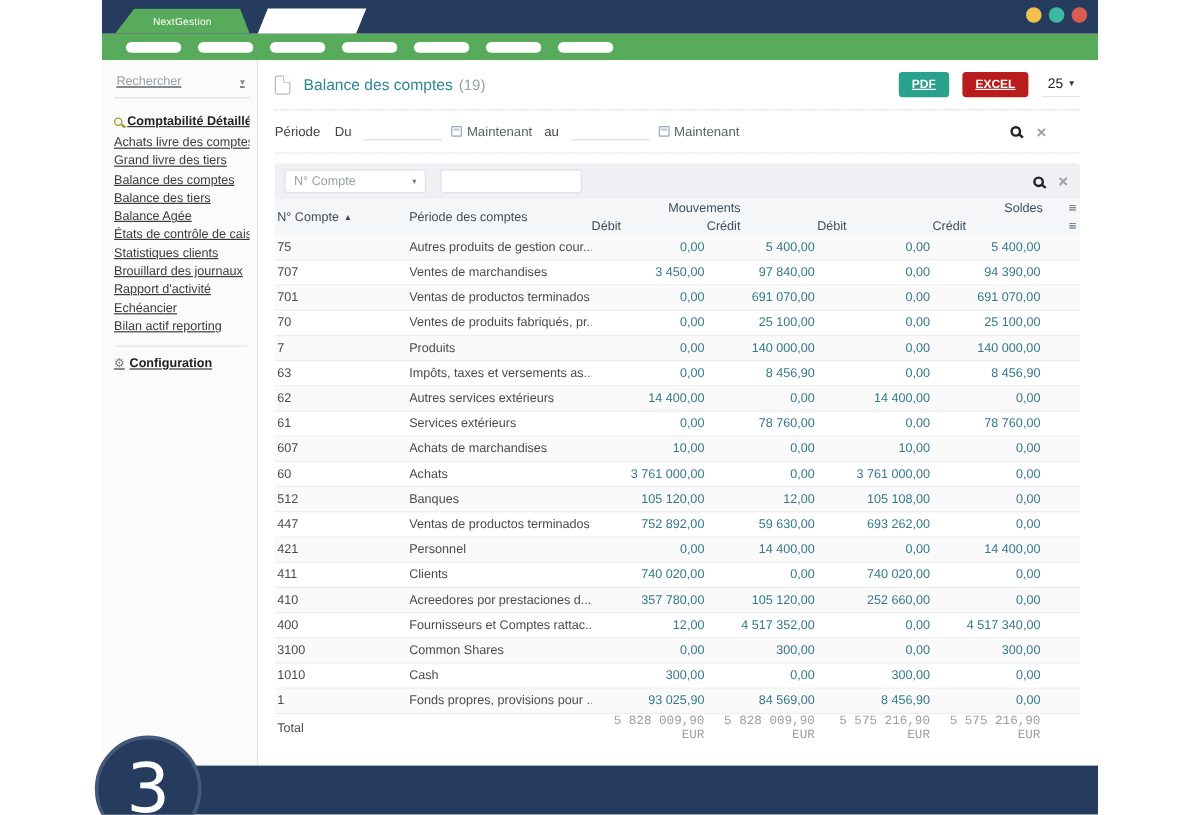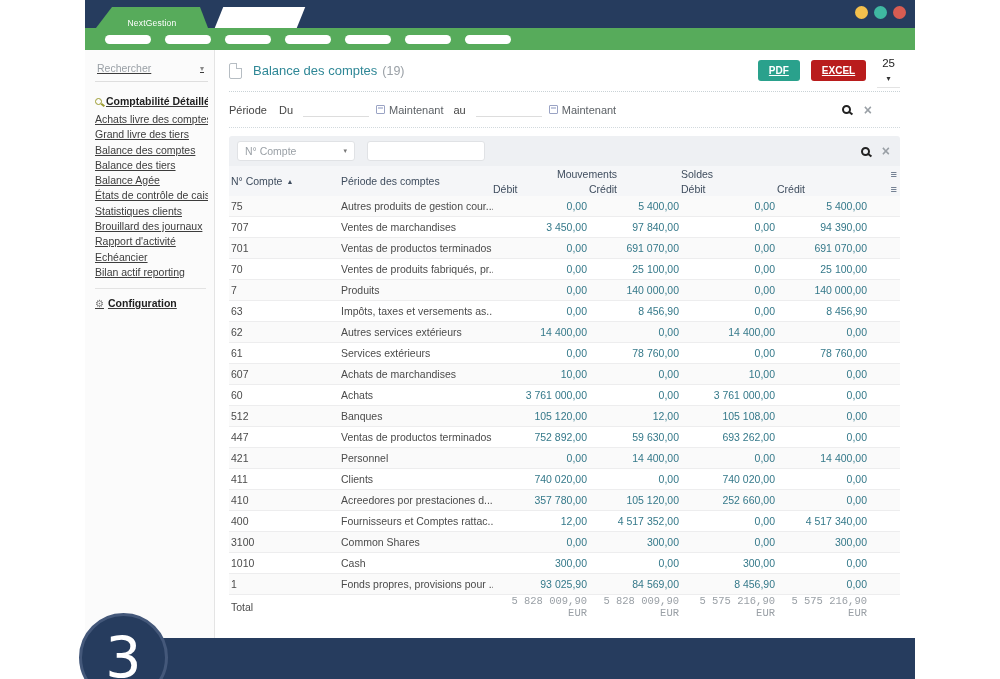--- a/index.html
+++ b/index.html
@@ -5,21 +5,21 @@
   * { margin:0; padding:0; box-sizing:border-box; }
   html,body { background:#fff; }
   .stage { position:relative; width:1000px; height:679px; background:#fff; overflow:hidden;
            font-family:"Liberation Sans", sans-serif; }
   .app { position:absolute; left:85px; top:0; width:830px; height:679px; }
 
   
   .topbar { position:relative; height:28px; background:#263c5e; }
   .brand-tab { position:absolute; left:11px; bottom:0; width:112px; height:21px; background:#57ab5b;
                clip-path:polygon(16px 0, calc(100% - 8px) 0, 100% 100%, 0 100%);
-               display:flex; align-items:flex-end; justify-content:center;
+               display:flex; align-items:center; justify-content:center;
                color:#fff; font-size:8.5px; letter-spacing:.2px; }
   .white-tab { position:absolute; left:134px; bottom:0; width:82px; height:21px; background:#fff;
                transform:skewX(-22deg); }
   .dots { position:absolute; right:9px; top:6px; display:flex; gap:6px; }
   .dot { width:13px; height:13px; border-radius:50%; }
 
   .menubar { height:22px; background:#57ab5b; display:flex; align-items:center; gap:14px; padding-left:20px; }
   .pill { width:46px; height:9px; background:#fff; border-radius:5px; flex:0 0 auto; }
 
   
@@ -51,21 +51,21 @@
                      border-left:5px solid #fff; border-top:5px solid #fff;
                      box-shadow:-1px 1px 0 #b6bdc3; }
   .page-title { color:#2f8796; font-size:13px; margin-left:11px; }
   .page-count { color:#9aa0a6; font-size:12.5px; margin-left:5px; }
   .title-actions { margin-left:auto; display:flex; align-items:center; gap:11px; }
   .btn { color:#fff; font-size:10px; font-weight:bold; padding:5px 11px; border-radius:3px; border:none; cursor:pointer;
          font-family:"Liberation Sans", sans-serif;text-decoration:underline; }
   .btn-pdf { background:#2aa18c; }
   .btn-excel { background:#b91c1c; }
   .page-size { font-size:11.5px; color:#222; border-bottom:1px solid #e3e3e3; padding:3px 5px 4px 5px;
-               display:flex; align-items:center; gap:5px; cursor:pointer;flex-direction:column; }
+               display:flex; align-items:center; gap:5px; cursor:pointer; }
   .page-size .caret { font-size:8px; color:#333; }
 
   
   .period-row { height:36px; display:flex; align-items:center; font-size:11px; color:#444;
                 border-bottom:1px dotted #d2d9dd; }
   .period-label { width:50px; }
   .p-word { margin:0 4px 0 0; }
   .p-input { width:66px; border-bottom:1px solid #ddd; height:14px; margin:0 7px 0 6px; }
   .cal { width:9px; height:9px; border:1px solid #9aa3c4; border-radius:1px; position:relative; margin-right:4px; flex:0 0 auto; }
   .cal::before { content:''; position:absolute; left:1px; right:1px; top:1px; height:2px; background:#c3c9de; }
@@ -84,21 +84,21 @@
   .filter-input { background:#fff; border:1px solid #e0e2e5; border-radius:3px; width:118px; height:20px;
                   font-size:10.5px; padding:0 6px; font-family:"Liberation Sans", sans-serif; }
   .filter-actions { margin-left:auto; display:flex; align-items:center; gap:12px; padding-right:2px; }
 
   .thead { background:#f5f6f8; font-size:10.5px; color:#3f4d5e; }
   .thead .grid { grid-template-rows:15px 15px; align-items:center; }
   .th-compte { grid-row:1 / span 2; grid-column:1; padding-left:2px; display:flex; align-items:center; gap:4px; }
   .sort { font-size:7px; color:#3f4d5e; }
   .th-intitule { grid-row:1 / span 2; grid-column:2; }
   .th-group-m { grid-row:1; grid-column:3 / span 2; text-align:center; }
-  .th-group-s { grid-row:1; grid-column:5 / span 2; text-align:left; }
+  .th-group-s { grid-row:1; grid-column:5 / span 2; text-align:right; }
   .th-sub { padding-right:2px; }
   .th-d1 { grid-row:2; grid-column:3; } .th-c1 { grid-row:2; grid-column:4; }
   .th-d2 { grid-row:2; grid-column:5; } .th-c2 { grid-row:2; grid-column:6; }
   .list-ic { grid-column:7; text-align:right; color:#4c5d73; font-size:11px; cursor:pointer; padding-right:2px; }
   .li1 { grid-row:1; } .li2 { grid-row:2; }
 
   .trow { height:21px; align-items:center; font-size:10.5px; border-bottom:1px solid #ededee; }
   .trow:nth-child(odd) { background:#fafafa; }
   .td-compte { color:#4b4b4b; padding-left:2px; }
   .td-int { color:#4b4b4b; white-space:nowrap; overflow:hidden; }

